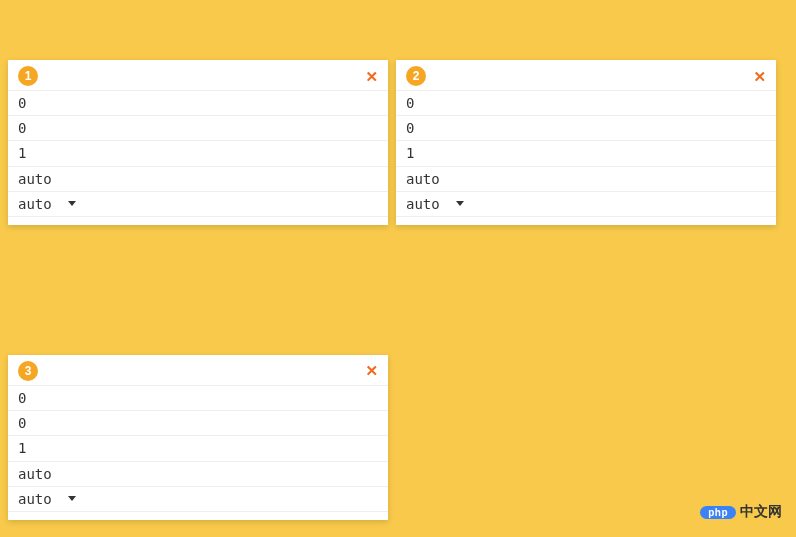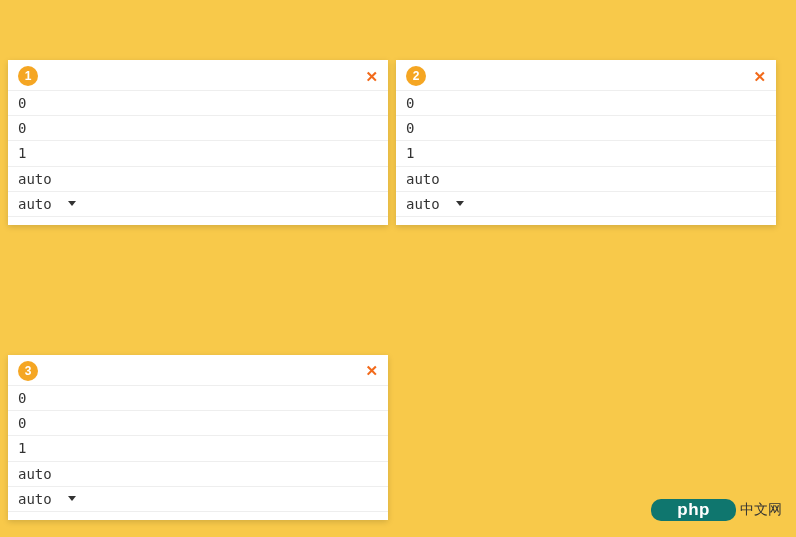--- a/index.html
+++ b/index.html
@@ -88,34 +88,34 @@
     }
     .logo-area {
       position: absolute;
       bottom: 16px;
       right: 14px;
       display: flex;
       align-items: center;
       gap: 4px;
     }
     .logo-pill {
-      background: #0f766e;
+      background: #3b82f6;
       color: #ffffff;
       border-radius: 10px;
-      padding: 1px 26px;
+      padding: 1px 8px;
       font-family: Arial, sans-serif;
-      font-size: 17px;
+      font-size: 10px;
       font-weight: bold;
       letter-spacing: 0.5px;
     }
     .logo-text {
       font-family: "Microsoft YaHei", Arial, sans-serif;
       font-size: 14px;
       color: #333;
-      font-weight: normal;
+      font-weight: bold;
     }
   </style>
 </head>
 <body>
 
 <div class="panel-container">
 
   <div class="panel">
     <div class="panel-header">
       <div class="badge">1</div>

